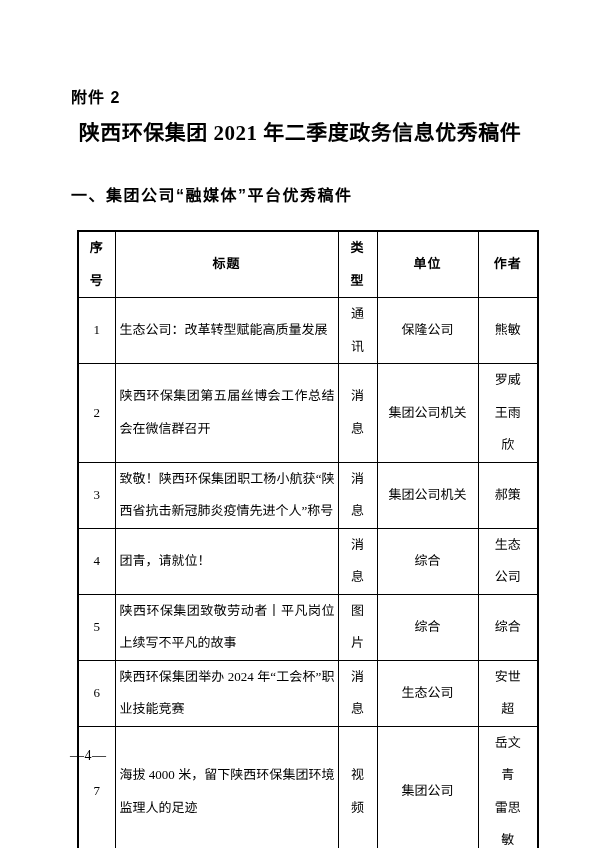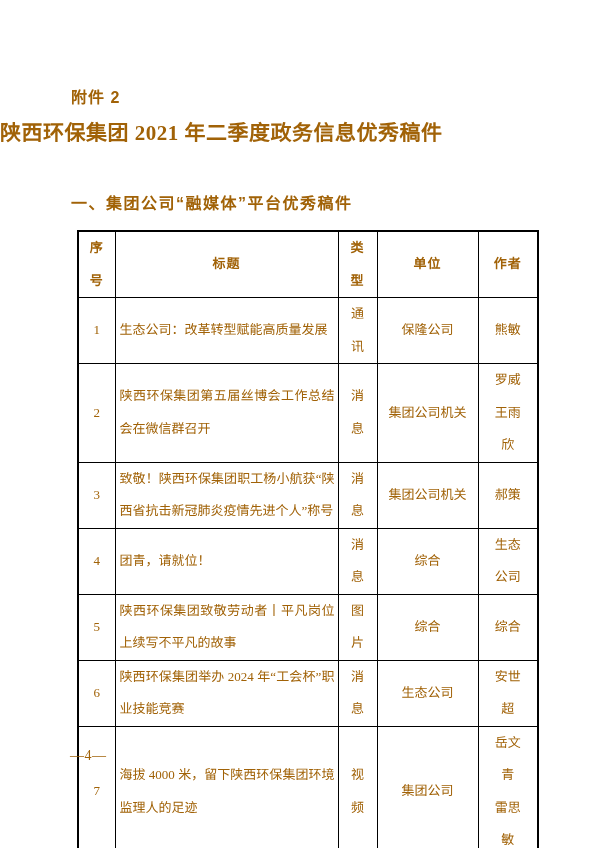--- a/index.html
+++ b/index.html
@@ -5,48 +5,49 @@
   html, body {
     margin: 0;
     padding: 0;
     background: #ffffff;
   }
   .page {
     position: relative;
     width: 600px;
     height: 848px;
     background: #ffffff;
-    color: #a16207;
+    color: #000000;
     font-family: "Liberation Serif", serif;
     overflow: hidden;
   }
   .attachment-label {
     position: absolute;
     left: 71px;
     top: 84px;
     font-size: 16px;
     font-family: "Liberation Sans", sans-serif;
     font-weight: 600;
     letter-spacing: 1px;
   }
   .doc-title {
     position: absolute;
     left: 0;
     right: 0;
     top: 116px;
     margin: 0;
+    text-align: center;
     font-size: 21px;
     font-weight: bold;
     letter-spacing: 0.5px;
     font-family: "Liberation Serif", serif;
   }
   .section-heading {
     position: absolute;
     left: 71px;
-    top: 190px;
+    top: 182px;
     margin: 0;
     font-size: 16px;
     font-weight: bold;
     font-family: "Liberation Sans", sans-serif;
     letter-spacing: 1.5px;
   }
   table.awards {
     position: absolute;
     left: 77px;
     top: 230px;

